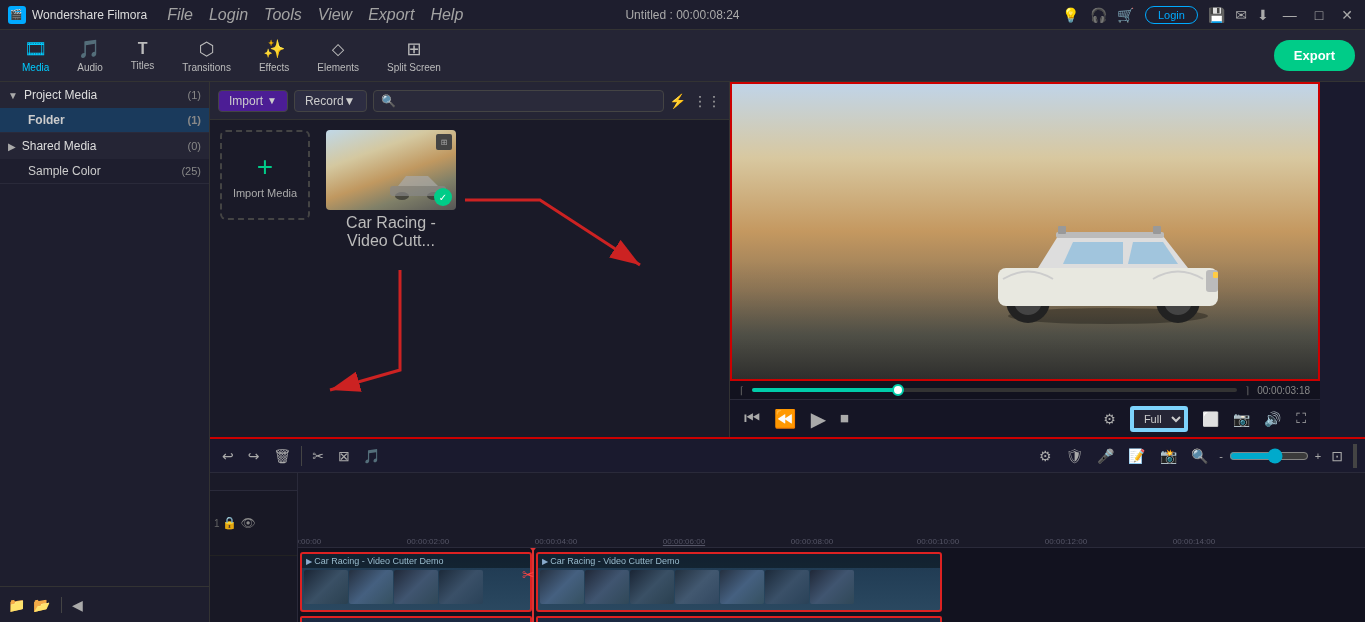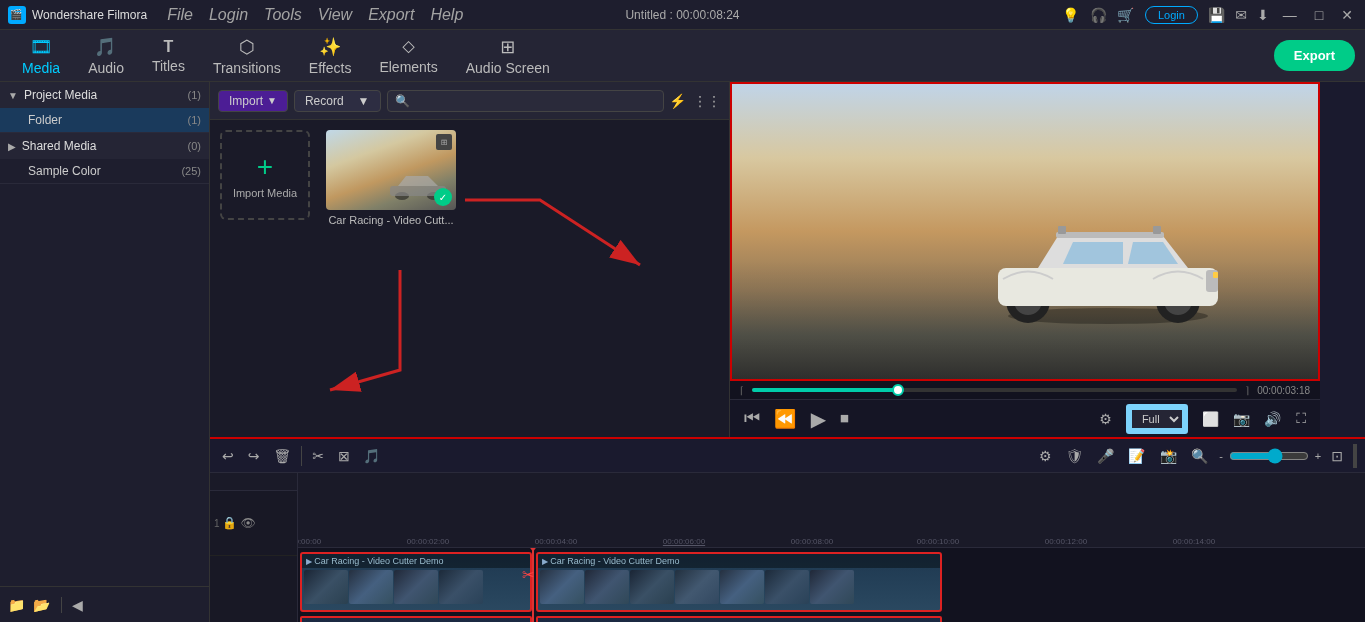--- a/index.html
+++ b/index.html
@@ -41,21 +41,21 @@
       align-items: center;
       justify-content: center;
       padding: 4px 12px;
       cursor: pointer;
       color: #bbb;
       gap: 2px;
       border-radius: 4px;
     }
     .toolbar-item.active { color: #00ccff; }
     .toolbar-item .tb-icon { font-size: 18px; }
-    .toolbar-item .tb-label { font-size: 14px; }
+    .toolbar-item .tb-label { font-size: 10px; }
     .export-btn {
       margin-left: auto;
       background: #00cc88;
       color: #fff;
       border: none;
       padding: 8px 20px;
       border-radius: 20px;
       font-size: 13px;
       font-weight: bold;
       cursor: pointer;
@@ -86,21 +86,21 @@
     }
     .tree-header .arrow { margin-right: 6px; font-size: 10px; color: #aaa; }
     .tree-header .section-name { flex: 1; color: #ddd; font-size: 12px; }
     .tree-header .count { color: #888; font-size: 11px; }
     .tree-child {
       display: flex;
       align-items: center;
       padding: 5px 8px 5px 28px;
       cursor: pointer;
     }
-    .tree-child.selected { background: #1a3a5c; }
+    .tree-child.selected { background: #1a3a5c; font-weight: bold; }
     .tree-child .child-name { flex: 1; color: #ccc; font-size: 12px; }
     .tree-child .child-count { color: #888; font-size: 11px; }
 
     
     #left-bottom {
       height: 36px;
       background: #1e1e2e;
       border-top: 1px solid #333;
       display: flex;
       align-items: center;
@@ -145,21 +145,21 @@
     .record-btn {
       display: flex;
       align-items: center;
       background: #2d2d42;
       border: 1px solid #444;
       color: #ccc;
       padding: 3px 10px;
       border-radius: 4px;
       font-size: 12px;
       cursor: pointer;
-      gap: 14px;
+      gap: 0;
     }
     .search-box {
       display: flex;
       align-items: center;
       background: #2a2a3a;
       border: 1px solid #444;
       border-radius: 4px;
       padding: 3px 8px;
       flex: 1;
       gap: 4px;
@@ -240,21 +240,21 @@
       width: 18px;
       height: 18px;
       background: #00cc88;
       border-radius: 50%;
       display: flex;
       align-items: center;
       justify-content: center;
       color: #fff;
       font-size: 10px;
     }
-    .media-name { font-size: 11px; color: #bbb; text-align: center; max-width: 130px; }
+    .media-name { font-size: 16px; color: #bbb; text-align: center; max-width: 130px; }
 
     #preview-controls {
       height: 48px;
       background: #1a1a28;
       border-top: 1px solid #333;
       display: flex;
       align-items: center;
       padding: 0 16px;
       gap: 16px;
     }
@@ -287,21 +287,21 @@
       transform: translate(-50%, -50%);
       width: 12px;
       height: 12px;
       background: #fff;
       border-radius: 50%;
       border: 2px solid #00ccaa;
     }
     .pt2-btn { color: #aaa; cursor: pointer; font-size: 14px; }
     .zoom-select {
       background: #252535;
-      border: 6px solid #7dd3fc;
+      border: 4px solid #7dd3fc;
       color: #ccc;
       padding: 2px 6px;
       border-radius: 3px;
       font-size: 11px;
       cursor: pointer;
     }
 
     #timeline-toolbar {
       height: 36px;
       background: #1a1a2e;
@@ -543,21 +543,21 @@
     <div class="toolbar-item">
       <span class="tb-icon">✨</span>
       <span class="tb-label">Effects</span>
     </div>
     <div class="toolbar-item">
       <span class="tb-icon">⬦</span>
       <span class="tb-label">Elements</span>
     </div>
     <div class="toolbar-item">
       <span class="tb-icon">⊞</span>
-      <span class="tb-label">Audio Screen</span>
+      <span class="tb-label">Split Screen</span>
     </div>
     <button class="export-btn">Export</button>
   </div>
 
   <div id="content-row">
 
     <div id="left-panel">
       <div class="media-tree">
 
         <div class="tree-section">

